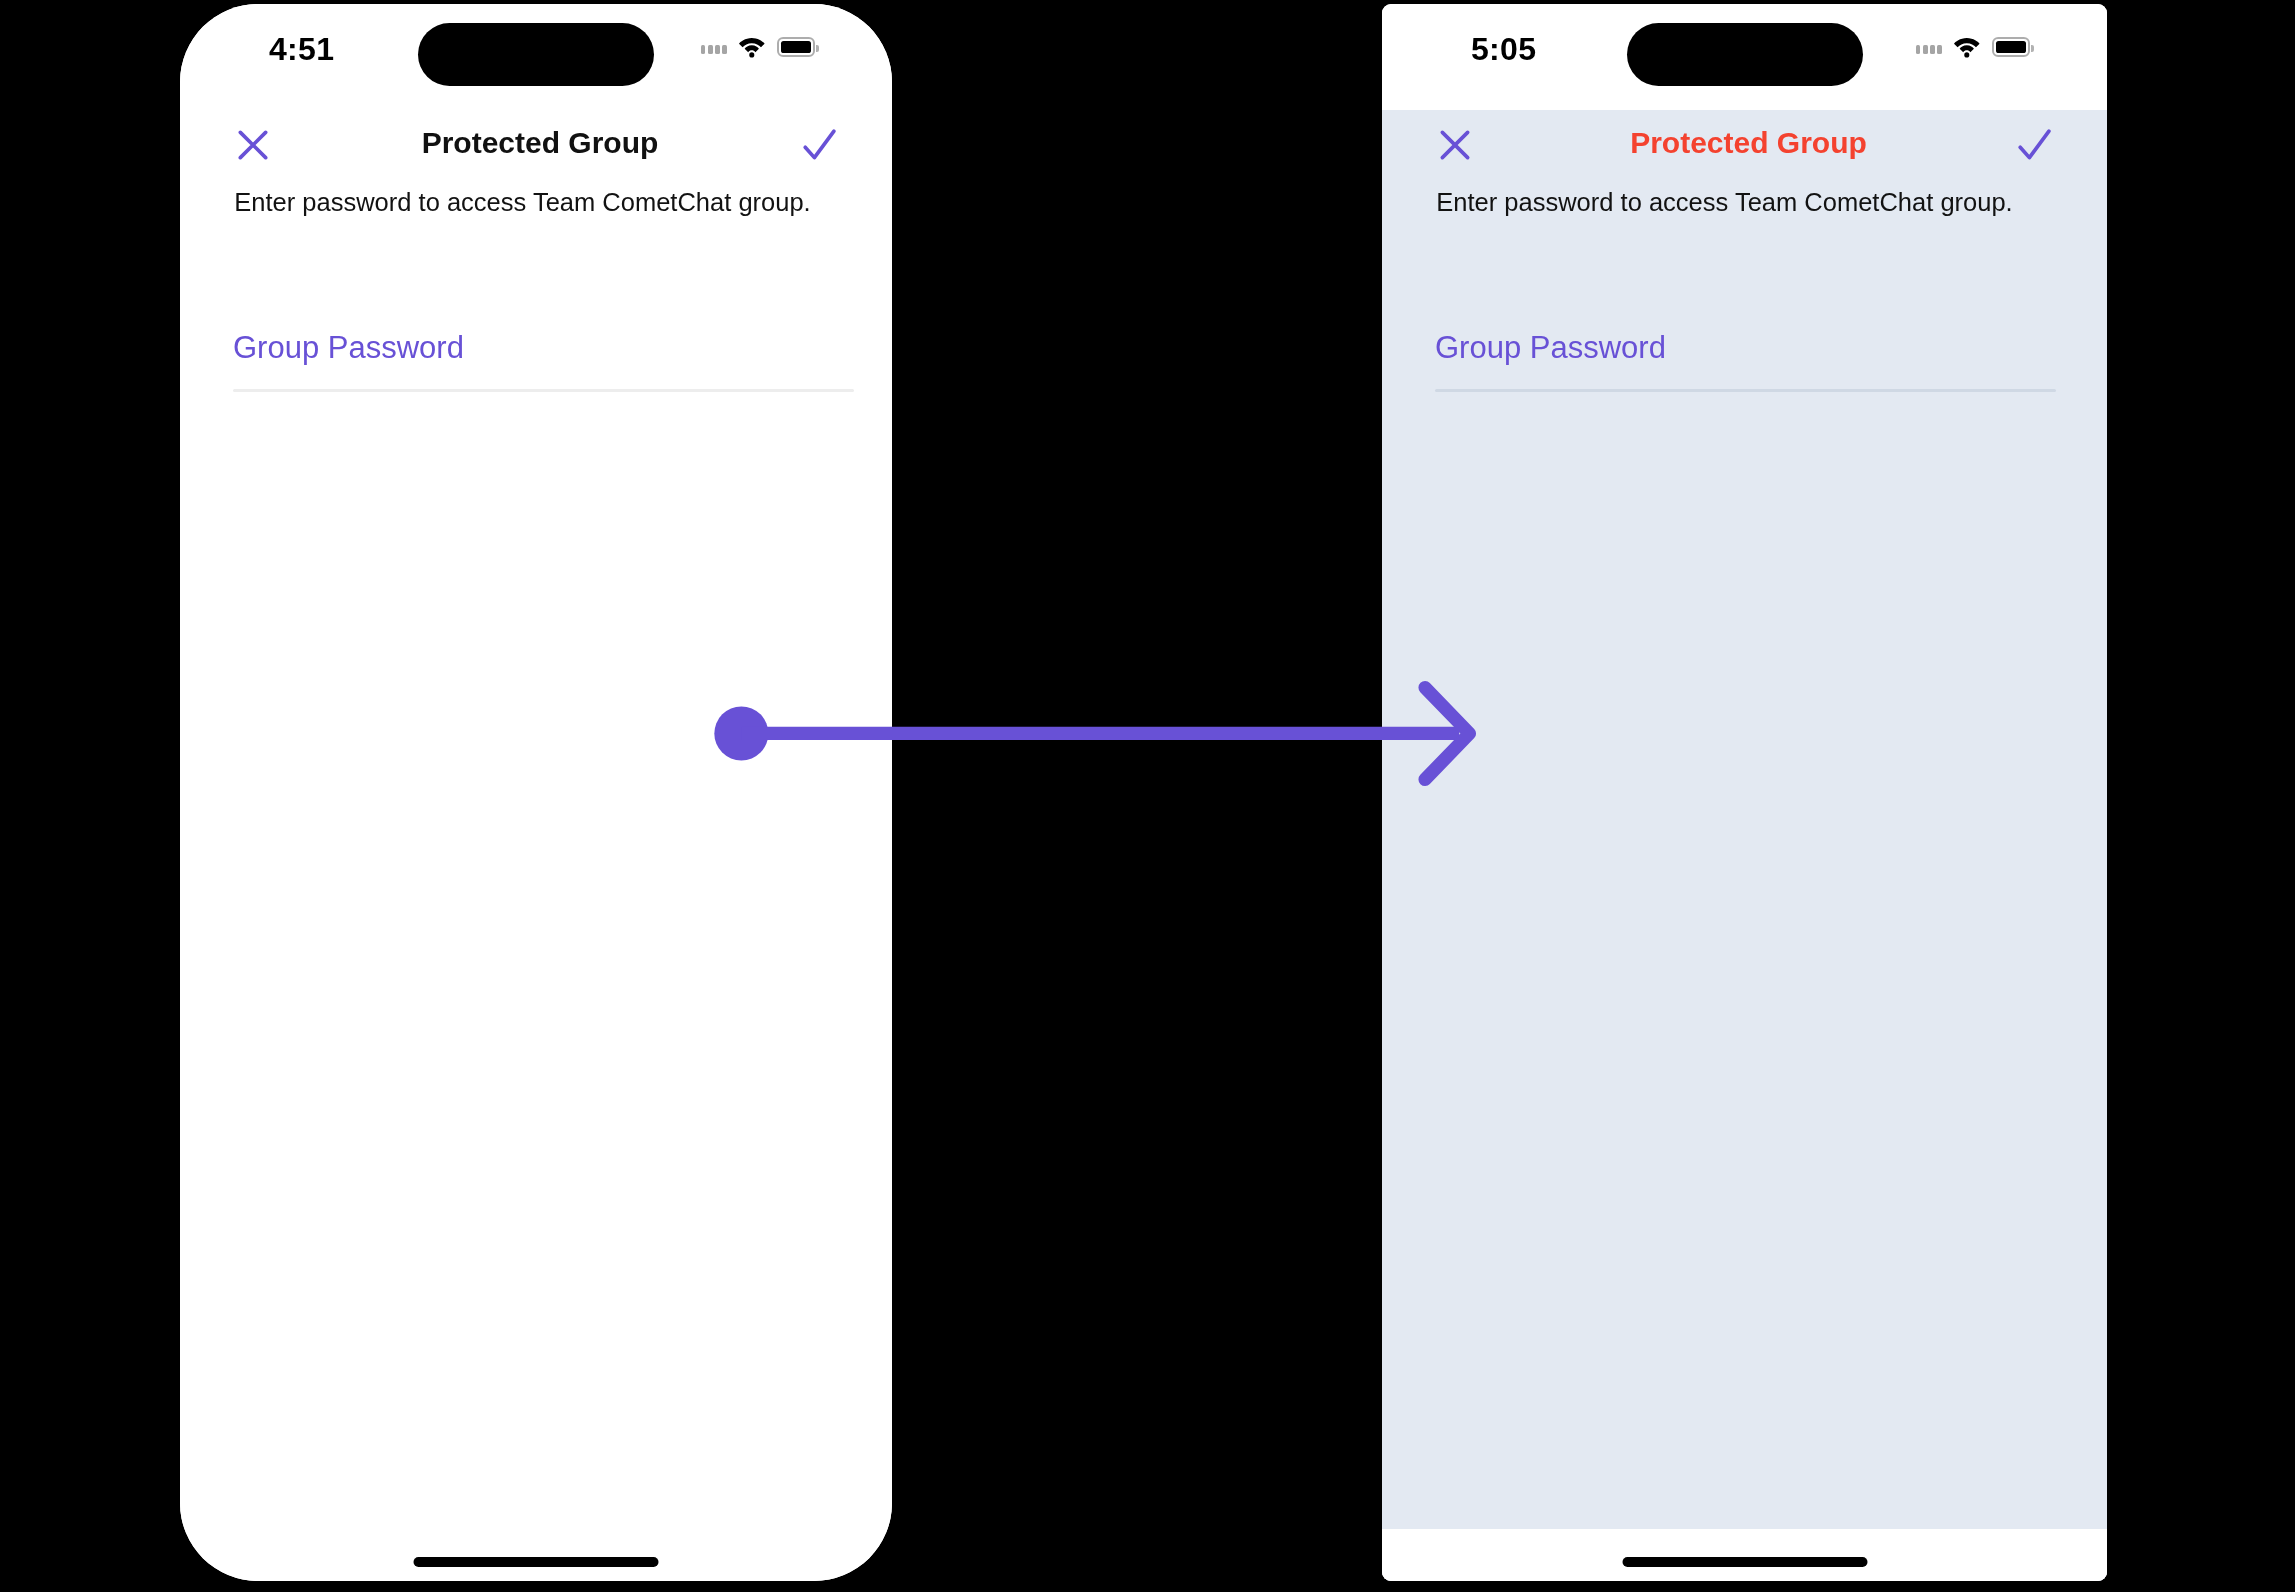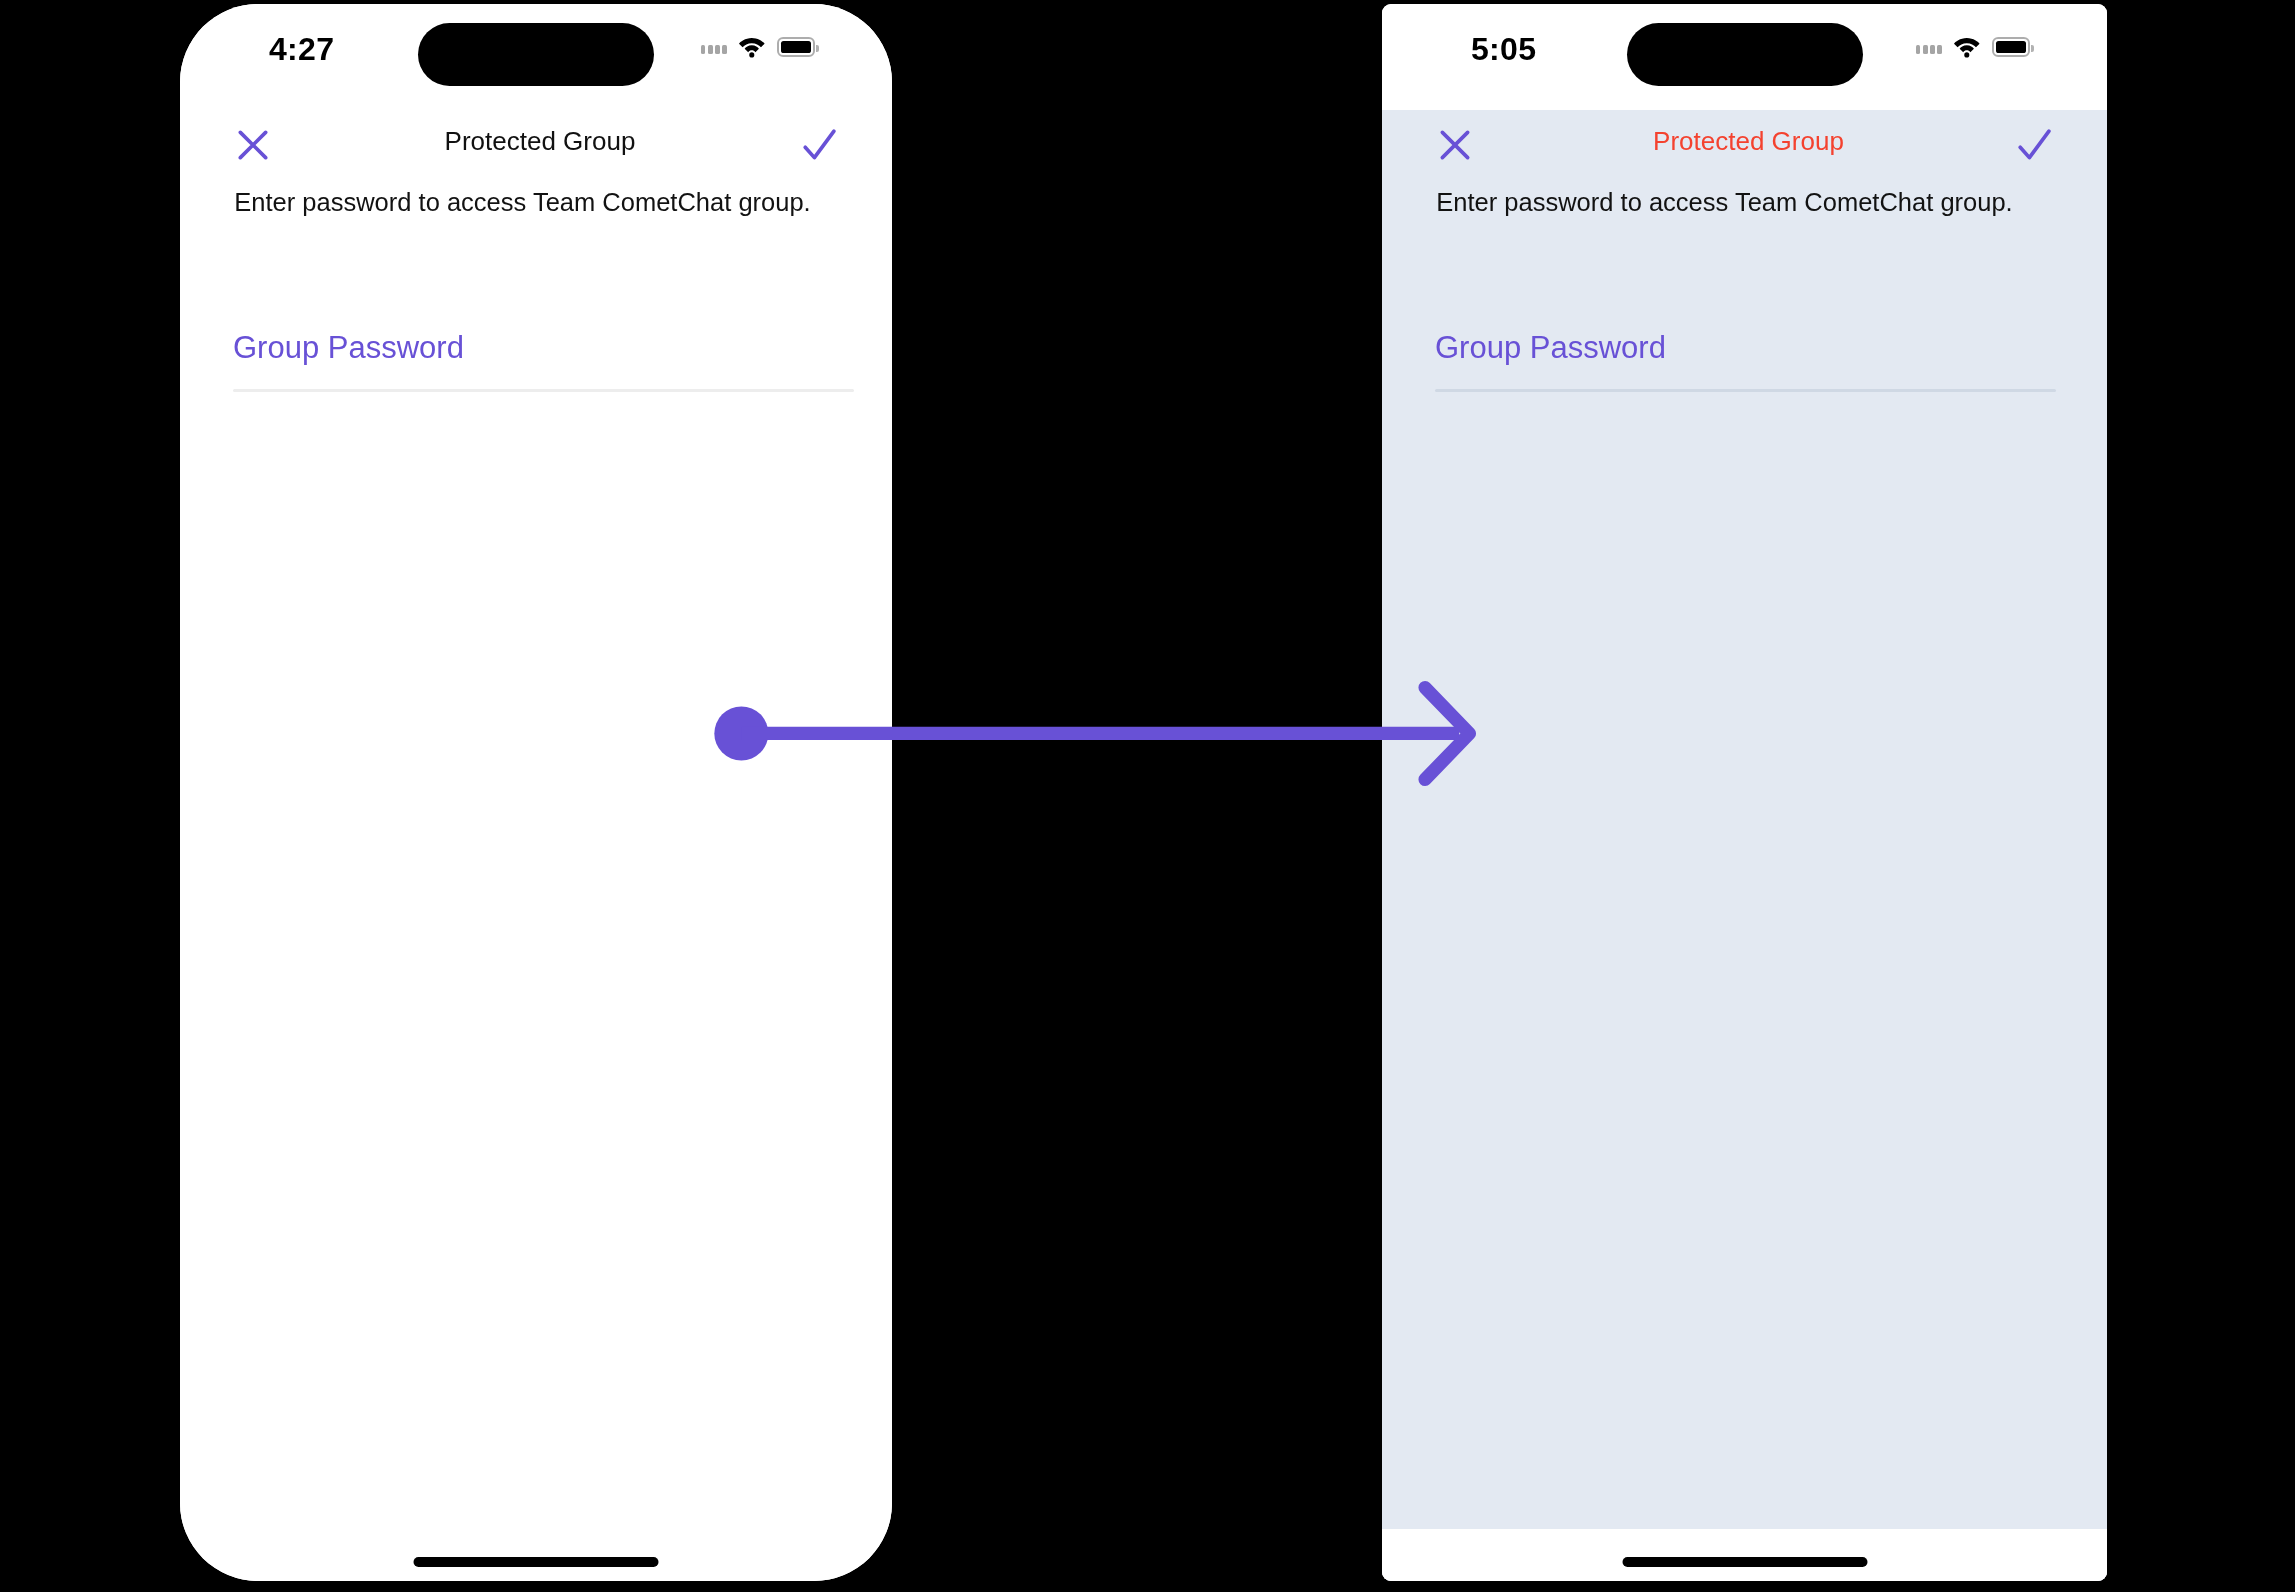--- a/index.html
+++ b/index.html
@@ -118,23 +118,24 @@
 
   .nav-bar {
     position: relative;
     height: 64px;
   }
   .nav-title {
     position: absolute;
     left: 8px; right: 0;
     top: 16.3px;
     text-align: center;
-    font-size: 26px;
+    font-size: 30px;
     color: #111111;
     white-space: nowrap;
+    font-weight: bold;
   }
   .phone-right .nav-title { color: #F4422F; }
 
   .nav-btn {
     position: absolute;
     top: 12.2px;
     width: 46px;
     height: 46px;
   }
   .nav-close { left: 50px; }
@@ -197,21 +198,21 @@
     height: 1593px;
     pointer-events: none;
   }
 </style>
 </head>
 <body>
 
 <div class="phone phone-left">
 
   <div class="status-bar">
-    <div class="status-time">4:27</div>
+    <div class="status-time">4:51</div>
     <div class="dynamic-island"></div>
     <div class="status-right">
       <span class="icon-cell">
           <i></i>
           <i></i>
           <i></i>
           <i></i>
         </span>
       <span class="icon-wifi">
         <svg viewBox="0 0 54 42">

